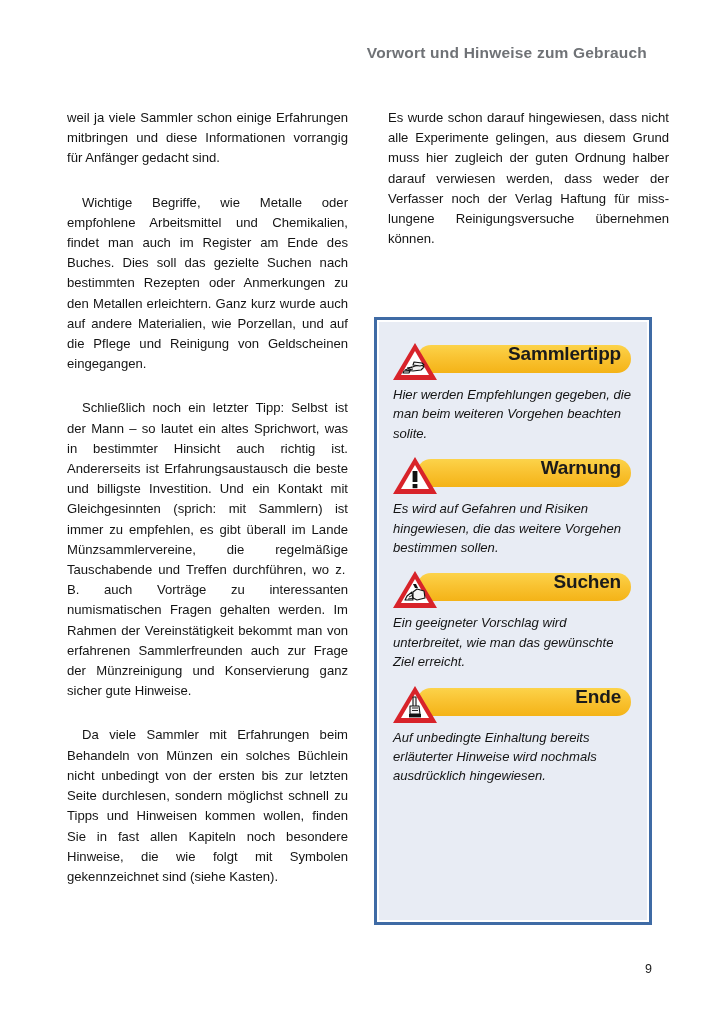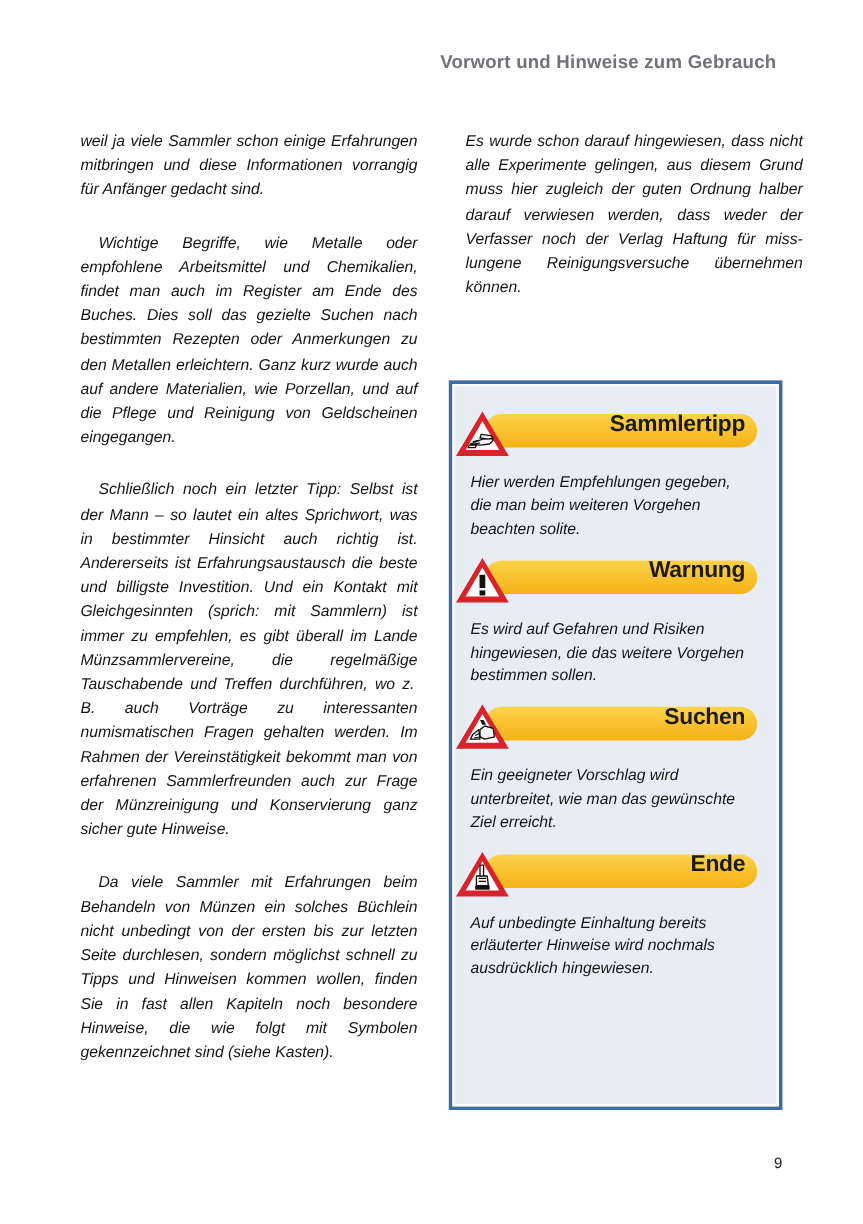--- a/index.html
+++ b/index.html
@@ -28,21 +28,20 @@
     white-space: nowrap;
   }
 
   
   #body-columns {
     position: absolute;
     top: 108px;
     left: 67px;
     width: 588px;
     height: 820px;
-    font-style: italic;
   }
   .column {
     position: absolute;
     top: 0;
     width: 281px;
   }
   #left-column  { left: 0; }
   #right-column { left: 321px; }
 
   .para {
@@ -62,21 +61,21 @@
     left: 374px;
     top: 317px;
     width: 278px;
     height: 608px;
     box-sizing: border-box;
     background: #e8ecf4;
     border: 3px solid #3f6ba5;
     outline: 2px solid #ffffff;
     outline-offset: -5px;
     box-shadow: 0 0 0 0 rgba(0,0,0,0);
-    padding: 20px 14px 10px 1px;
+    padding: 20px 14px 10px 14px;
   }
   .info-section { position: relative; margin-bottom: 11px; }
   .info-section:last-child { margin-bottom: 0; }
 
   .section-head {
     position: relative;
     height: 40px;
     margin-bottom: 5px;
   }
   .banner {
@@ -103,21 +102,21 @@
   .tri-icon {
     position: absolute;
     left: 0;
     top: 0;
     width: 48px;
     height: 42px;
   }
   .tri-icon svg { display: block; width: 48px; height: 42px; }
 
   .section-text {
-    margin: 12px;
+    margin: 0;
     padding-left: 2px;
     font-size: 13.1px;
     line-height: 19.4px;
     font-style: italic;
     color: #141414;
   }
 
   
   #page-number {
     position: absolute;

